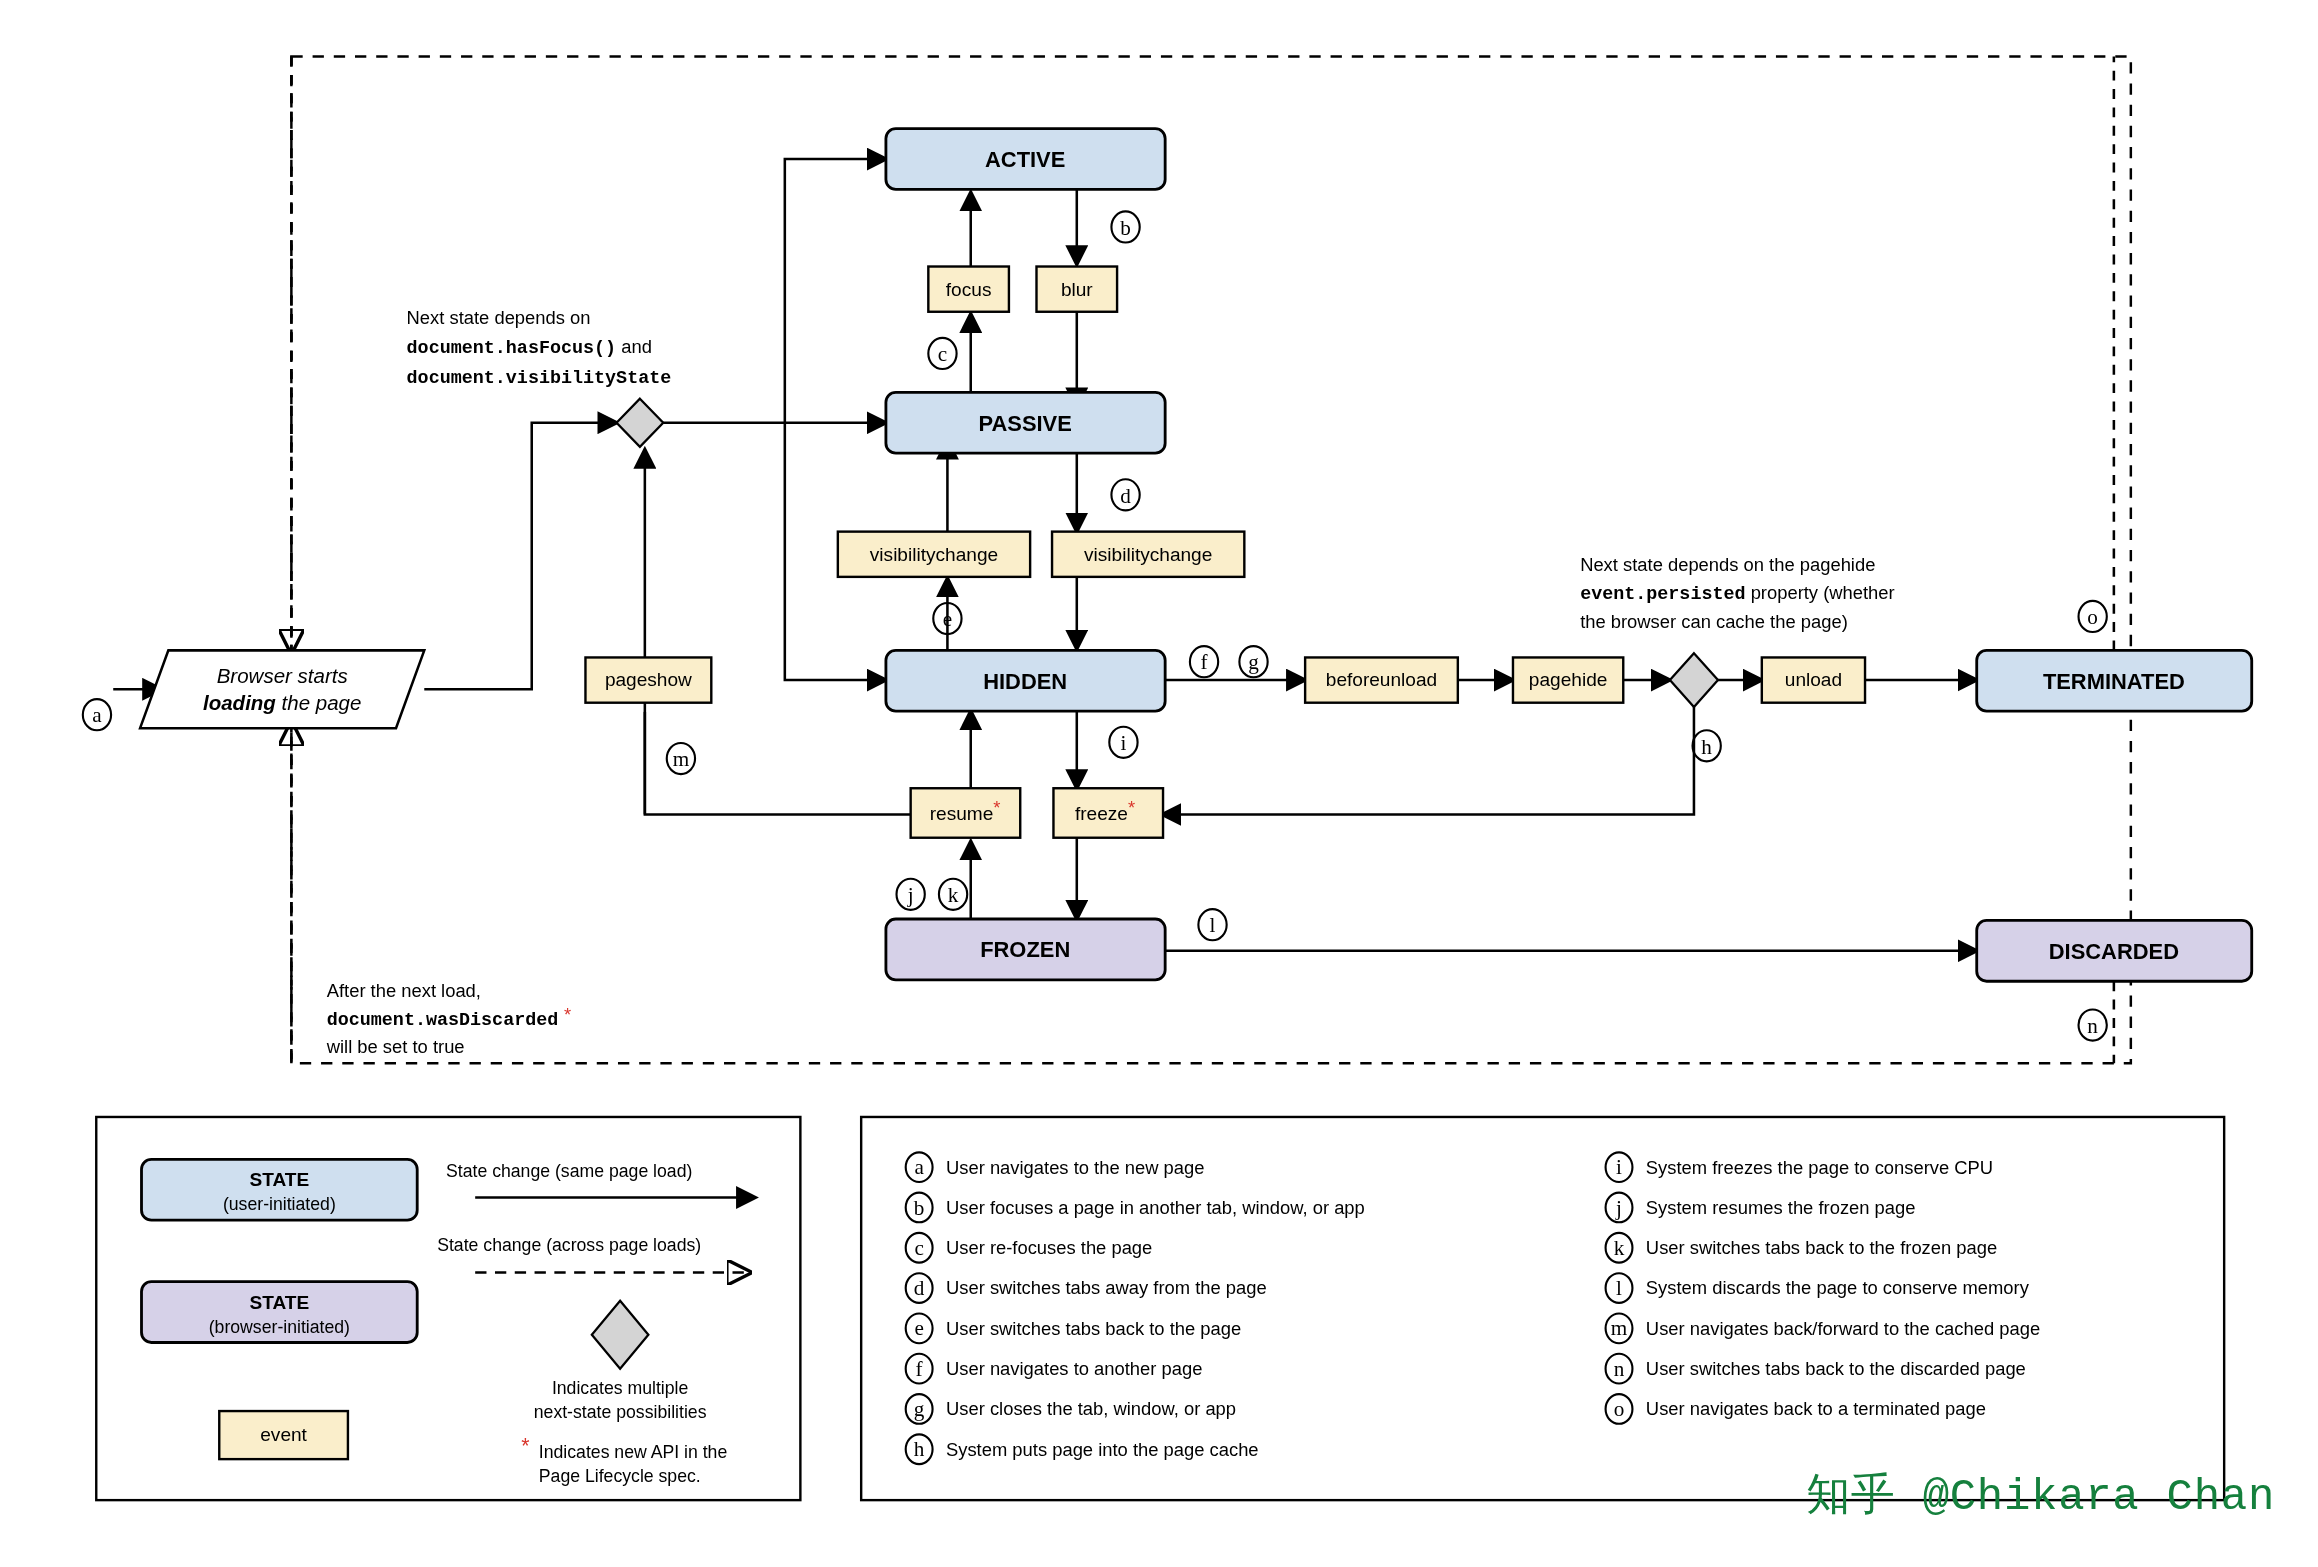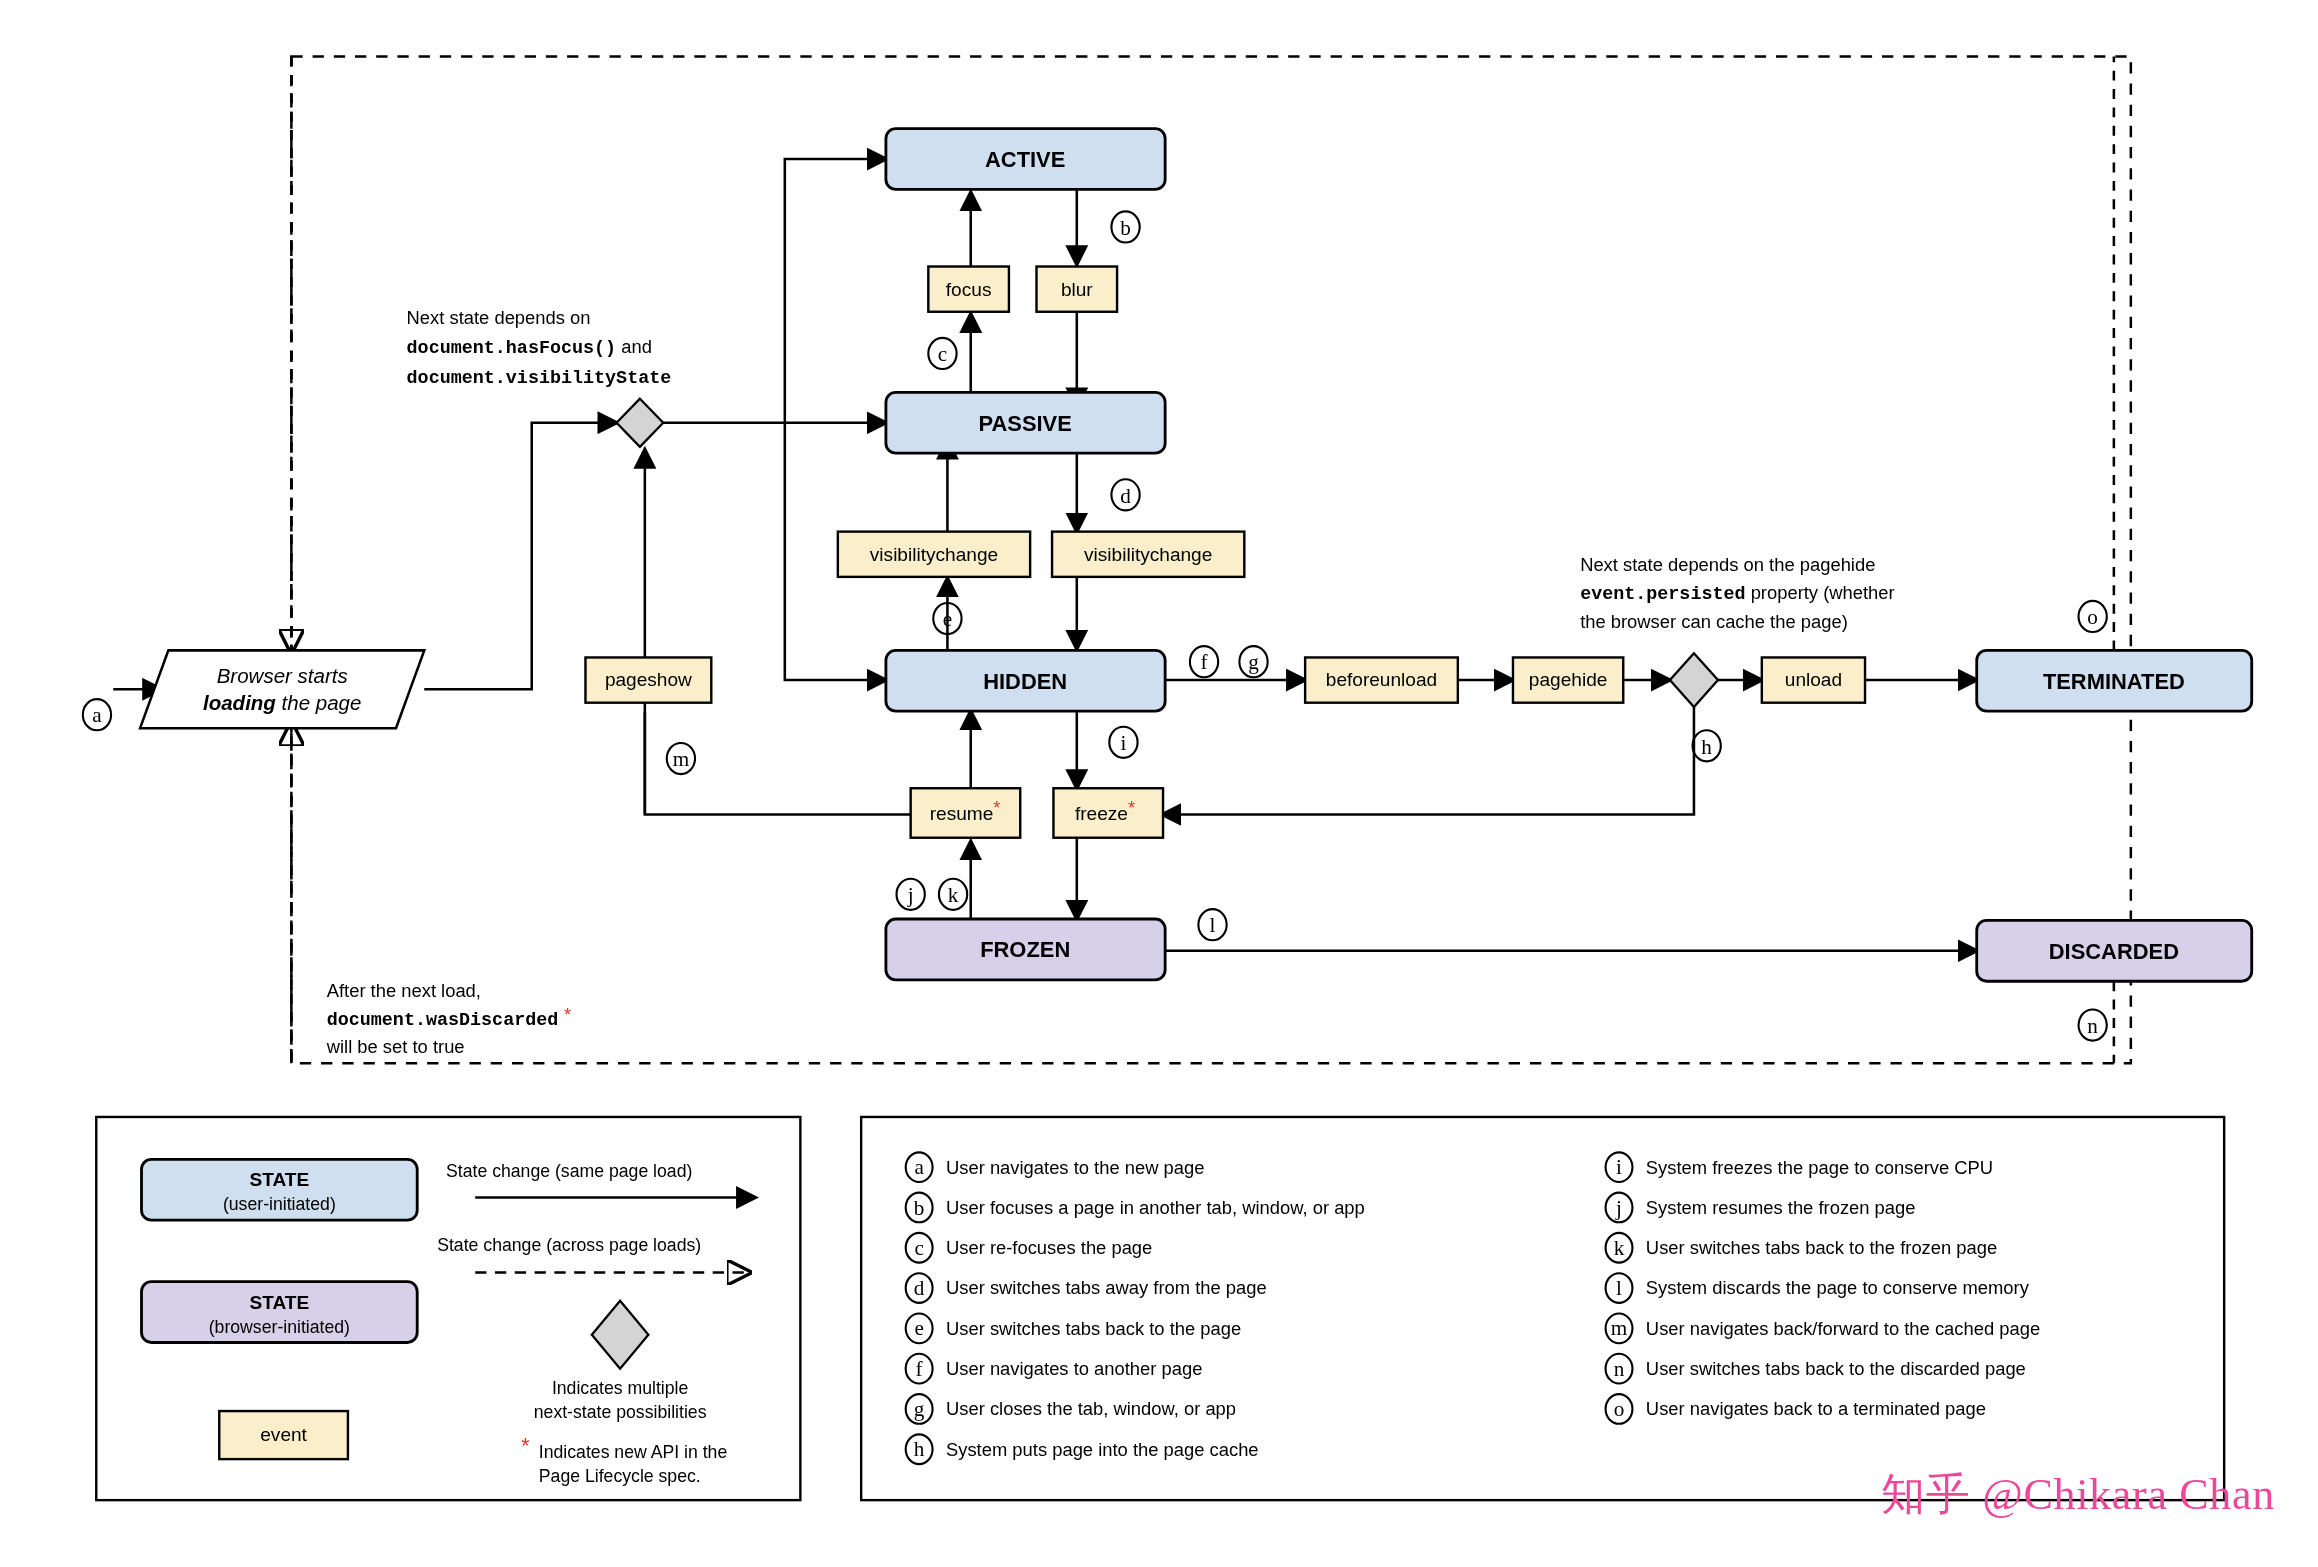--- a/index.html
+++ b/index.html
@@ -10,22 +10,22 @@
   .event-label{font-family:"Liberation Sans",sans-serif;font-size:27px;fill:#000;}
   .note-text{font-family:"Liberation Sans",sans-serif;font-size:26px;fill:#000;}
   .mono{font-family:"Liberation Mono",monospace;font-weight:bold;font-size:26px;fill:#000;}
   .marker-letter{font-family:"Liberation Serif",serif;font-size:30px;fill:#000;}
   .legend-text{font-family:"Liberation Sans",sans-serif;font-size:26px;fill:#000;}
   .legend-title{font-family:"Liberation Sans",sans-serif;font-weight:bold;font-size:27px;fill:#000;}
   .legend-sub{font-family:"Liberation Sans",sans-serif;font-size:25px;fill:#000;}
   .star{fill:#d9352c;}
   .loading-italic{font-family:"Liberation Sans",sans-serif;font-style:italic;font-size:29px;fill:#000;}
   .loading-bold{font-family:"Liberation Sans",sans-serif;font-style:italic;font-weight:bold;font-size:29px;fill:#000;}
-  .watermark{position:absolute;right:44px;bottom:44px;font-family:Liberation Serif, serif;
-             font-size:44px;color:#ec4899;white-space:nowrap;letter-spacing:0.7px;}
+  .watermark{position:absolute;right:44px;bottom:44px;font-family:Liberation Mono, monospace;
+             font-size:44px;color:#15803d;white-space:nowrap;letter-spacing:0.7px;}
 </style>
 </head>
 <body>
 
 <svg class="diagram" viewBox="0 0 3280 2218" xmlns="http://www.w3.org/2000/svg">
   <defs>
     <marker id="arrow" viewBox="0 0 12 12" refX="10" refY="6" markerWidth="9" markerHeight="9" orient="auto-start-reverse">
       <path d="M 0 0 L 12 6 L 0 12 z" fill="#000"></path>
     </marker>
     <marker id="arrowOpen" viewBox="0 0 12 12" refX="10" refY="6" markerWidth="10" markerHeight="10" orient="auto-start-reverse">

